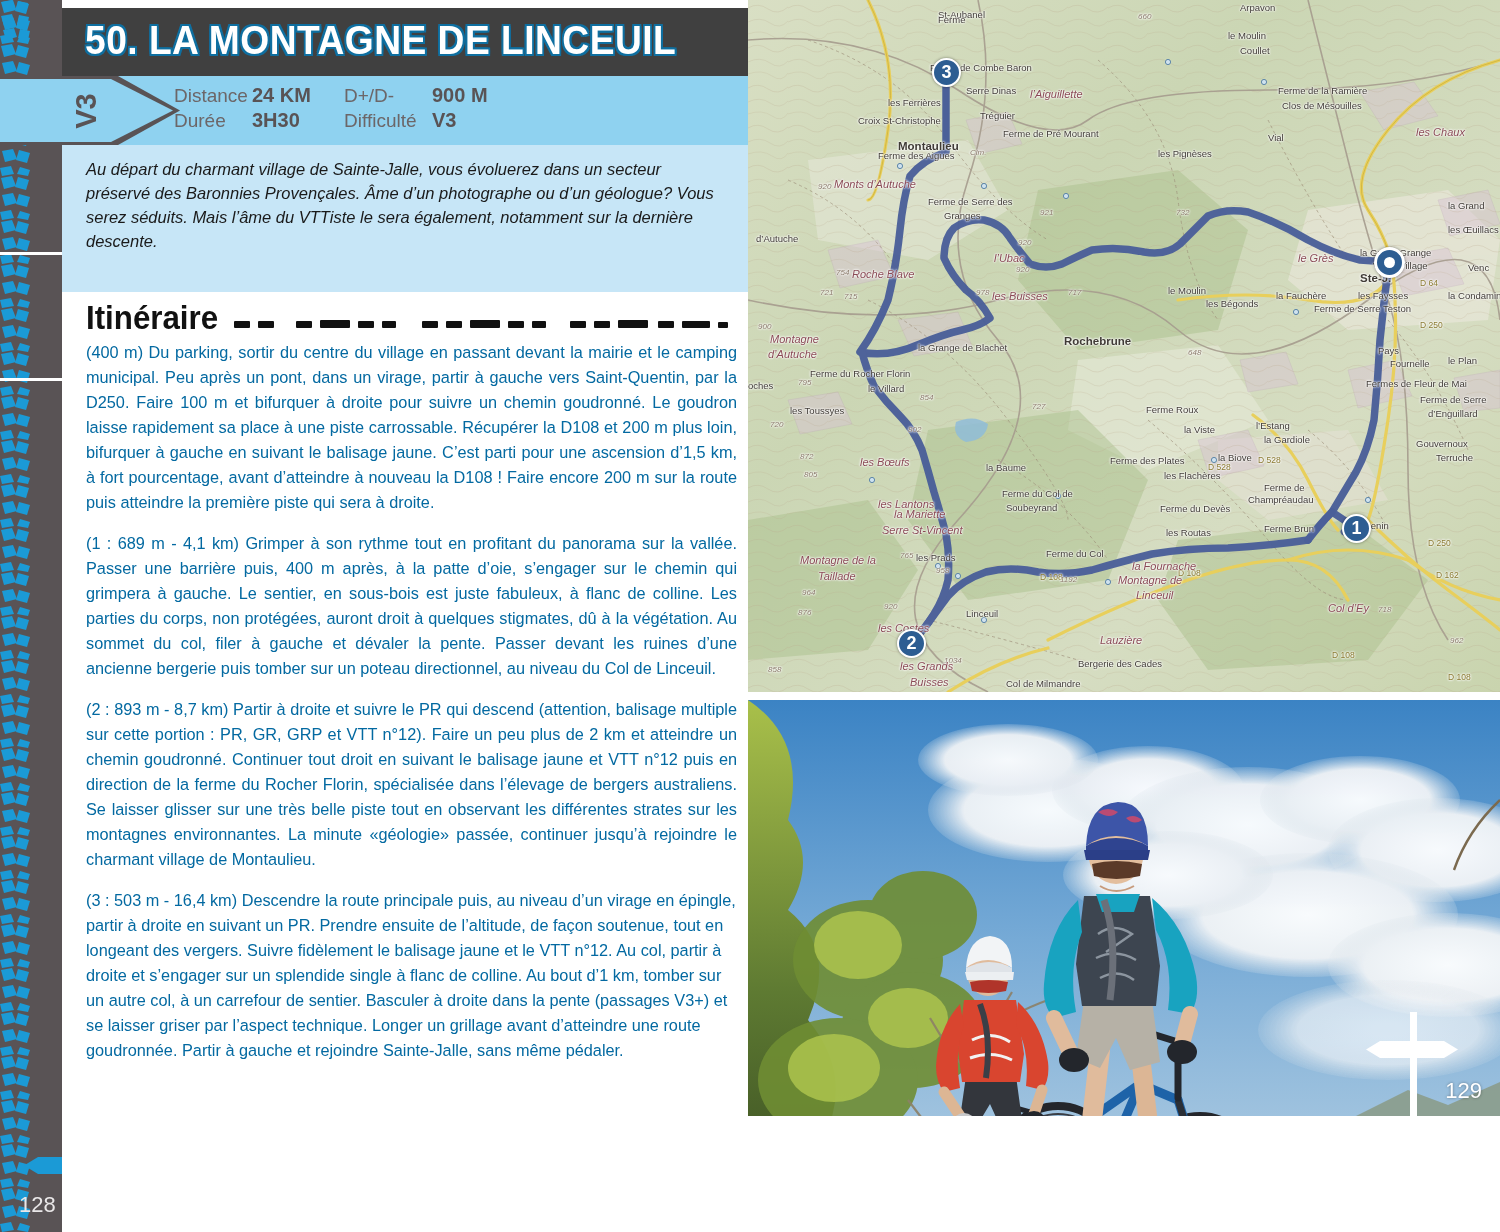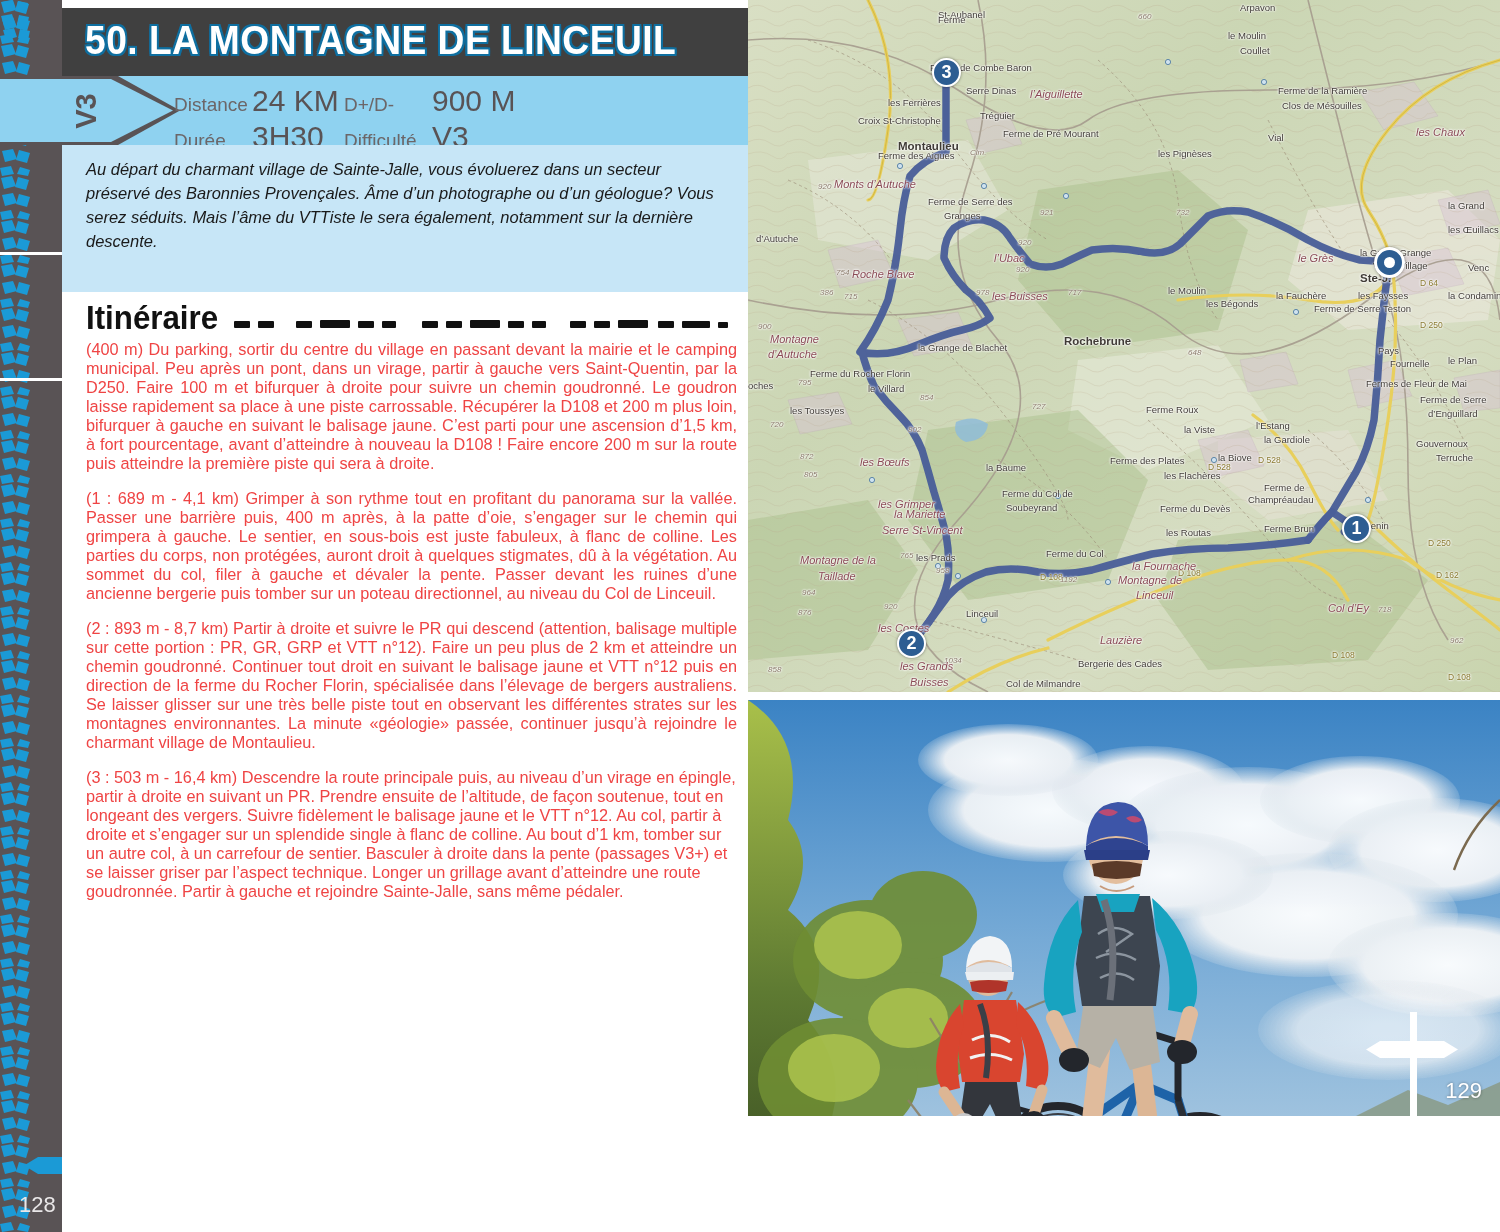--- a/index.html
+++ b/index.html
@@ -162,22 +162,22 @@
     grid-template-columns: 78px 92px 88px auto;
     row-gap: 2px;
     align-items: baseline;
   }
   .stats-grid .lbl {
     color: #6c6668;
     font-size: 19px;
   }
   .stats-grid .val {
     color: #595355;
-    font-size: 30px;
-    font-weight: normal;
+    font-size: 20px;
+    font-weight: bold;
     font-stretch: condensed;
   }
 
   
   .intro-band {
     position: absolute;
     left: 0; top: 145px;
     width: 686px; height: 147px;
     background: #c7e6f7;
     padding: 12px 24px 0 24px;
@@ -214,22 +214,22 @@
   }
 
   
   .body-text {
     position: absolute;
     left: 24px; top: 340px;
     width: 651px;
   }
   .body-text p {
     font-size: 16.3px;
-    line-height: 19px;
-    color: #ef4444;
+    line-height: 25px;
+    color: #0369a1;
     text-align: justify;
     margin-bottom: 16px;
   }
   .body-text p.noj { text-align: left; }
 
   
   .right-page {
     position: absolute;
     left: 748px; top: 0;
     width: 752px; height: 1232px;
@@ -650,21 +650,21 @@
           <div class="mlabel" style="left: 720px; top: 262px;">Venc</div>
           <div class="mlabel elev" style="left: 268px; top: 265px;">920</div>
           <div class="mlabel elev" style="left: 88px; top: 268px;">754</div>
           <div class="mlabel it" style="left: 104px; top: 268px;">Roche Blave</div>
           <div class="mlabel elev" style="left: 228px; top: 288px;">978</div>
           <div class="mlabel it" style="left: 244px; top: 290px;">les Buisses</div>
           <div class="mlabel elev" style="left: 320px; top: 288px;">717</div>
           <div class="mlabel" style="left: 420px; top: 285px;">le Moulin</div>
           <div class="mlabel" style="left: 700px; top: 290px;">la Condamine</div>
           <div class="mlabel elev" style="left: 96px; top: 292px;">715</div>
-          <div class="mlabel elev" style="left: 72px; top: 288px;">386</div>
+          <div class="mlabel elev" style="left: 72px; top: 288px;">721</div>
           <div class="mlabel road" style="left: 672px; top: 278px;">D 64</div>
           <div class="mlabel" style="left: 458px; top: 298px;">les Bégonds</div>
           <div class="mlabel" style="left: 528px; top: 290px;">la Fauchère</div>
           <div class="mlabel" style="left: 610px; top: 290px;">les Faysses</div>
           <div class="mlabel" style="left: 566px; top: 303px;">Ferme de Serre Teston</div>
           <div class="mlabel elev" style="left: 10px; top: 322px;">900</div>
           <div class="mlabel it" style="left: 22px; top: 333px;">Montagne</div>
           <div class="mlabel it" style="left: 20px; top: 348px;">d’Autuche</div>
           <div class="mlabel" style="left: 170px; top: 342px;">la Grange de Blachet</div>
           <div class="mlabel big" style="left: 316px; top: 335px;">Rochebrune</div>
@@ -698,21 +698,21 @@
           <div class="mlabel road" style="left: 460px; top: 462px;">D 528</div>
           <div class="mlabel road" style="left: 510px; top: 455px;">D 528</div>
           <div class="mlabel" style="left: 516px; top: 434px;">la Gardiole</div>
           <div class="mlabel elev" style="left: 52px; top: 452px;">872</div>
           <div class="mlabel elev" style="left: 56px; top: 470px;">805</div>
           <div class="mlabel" style="left: 254px; top: 488px;">Ferme du Col de</div>
           <div class="mlabel" style="left: 258px; top: 502px;">Soubeyrand</div>
           <div class="mlabel" style="left: 412px; top: 503px;">Ferme du Devès</div>
           <div class="mlabel" style="left: 516px; top: 482px;">Ferme de</div>
           <div class="mlabel" style="left: 500px; top: 494px;">Champréaudau</div>
-          <div class="mlabel it" style="left: 130px; top: 498px;">les Grimper</div>
+          <div class="mlabel it" style="left: 130px; top: 498px;">les Lantons</div>
           <div class="mlabel it" style="left: 146px; top: 508px;">la Mariette</div>
           <div class="mlabel it" style="left: 134px; top: 524px;">Serre St-Vincent</div>
           <div class="mlabel" style="left: 418px; top: 527px;">les Routas</div>
           <div class="mlabel" style="left: 516px; top: 523px;">Ferme Brun</div>
           <div class="mlabel" style="left: 598px; top: 520px;">St-Quenin</div>
           <div class="mlabel road" style="left: 680px; top: 538px;">D 250</div>
           <div class="mlabel it" style="left: 52px; top: 554px;">Montagne de la</div>
           <div class="mlabel it" style="left: 70px; top: 570px;">Taillade</div>
           <div class="mlabel elev" style="left: 152px; top: 551px;">765</div>
           <div class="mlabel" style="left: 136px; top: 552px; padding-left: 32px;">les Prads</div>

